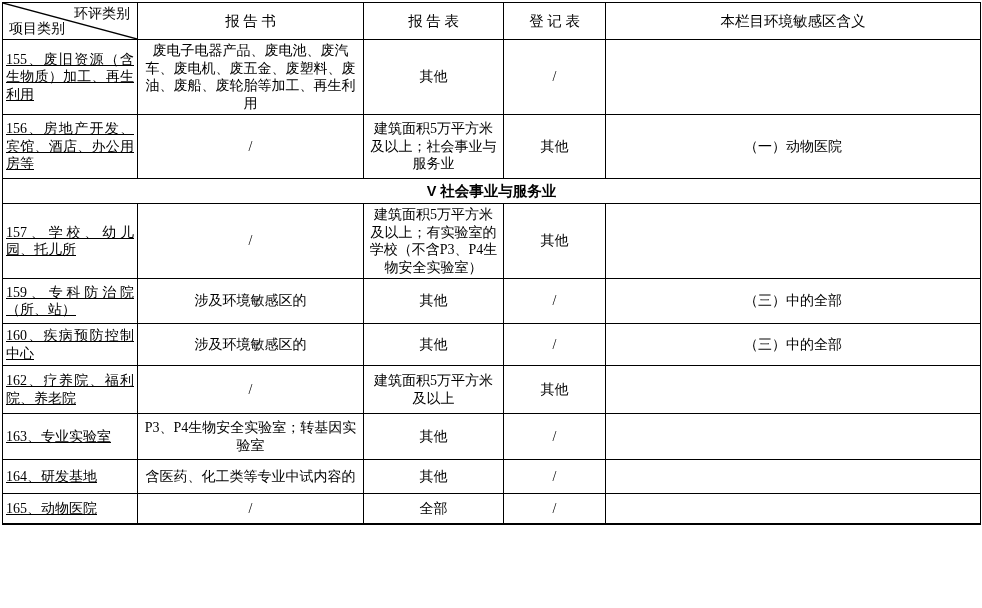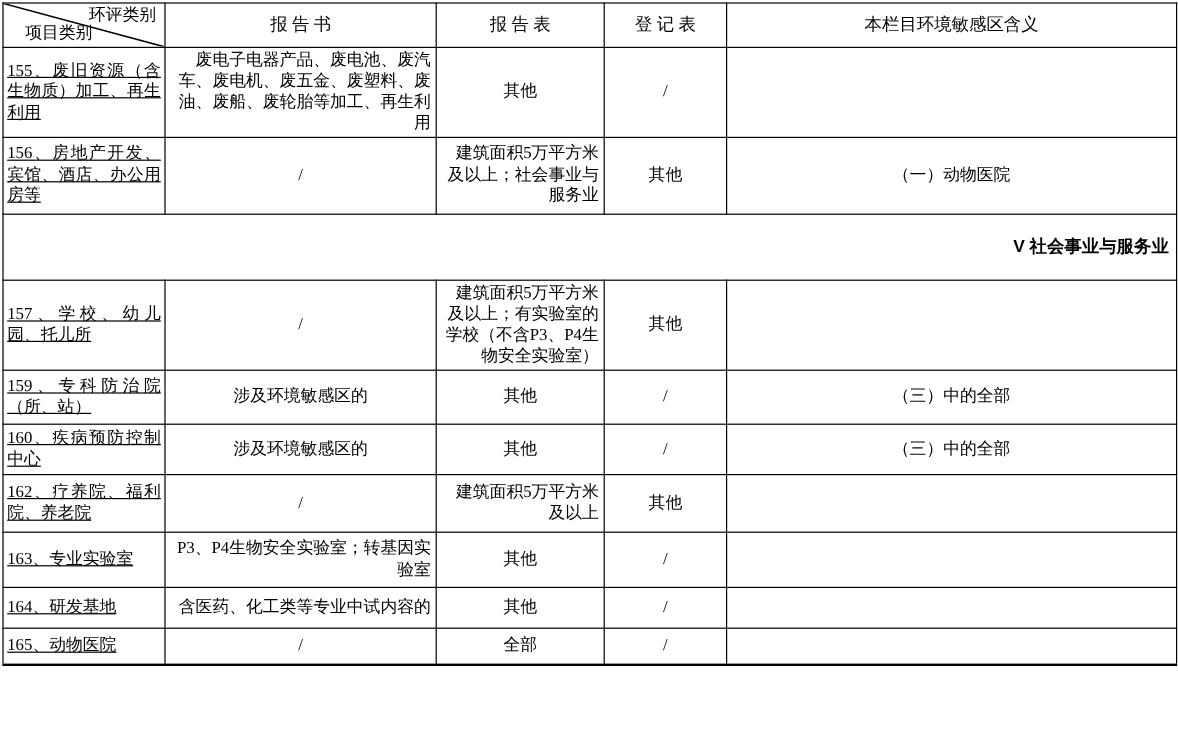--- a/index.html
+++ b/index.html
@@ -17,32 +17,32 @@
   }
   td {
     border: 1px solid #000;
     font-size: 14px; line-height: 1.25;
     text-align: center; vertical-align: middle;
     padding: 2px 4px;
     overflow: hidden;
     word-break: break-all;
   }
   td.hdr { font-weight: normal; font-size: 14.5px; }
-  td.tl { text-align: right; }
+  td.tl { text-align: center; }
   td.c1 { text-align: justify; text-align-last: left; padding: 2px 3px; text-decoration: underline; }
   tr.section-row td {
-    text-align: right; font-weight: bold; font-size: 14.5px;
-    padding: 18px 6px; font-family: "Liberation Sans", "DejaVu Sans", sans-serif;
+    text-align: center; font-weight: bold; font-size: 14.5px;
+    padding: 3px 6px; font-family: "Liberation Sans", "DejaVu Sans", sans-serif;
   }
   
   td.corner { position: relative; padding: 0; }
   .corner-box { position: relative; width: 100%; height: 36px; }
   .corner-box svg { position: absolute; left: 0; top: 0; width: 100%; height: 100%; display: block; }
   .corner-top    { position: absolute; top: 2px;  right: 7px; font-size: 14px; }
-  .corner-bottom { position: absolute; bottom: 2px; left: 18px; font-size: 14px; }
+  .corner-bottom { position: absolute; bottom: 2px; left: 6px; font-size: 14px; }
 </style>
 </head>
 <body>
 
 <div class="sheet">
   <table class="doc">
     <colgroup>
       <col style="width:135px">
         <col style="width:226px">
         <col style="width:140px">

